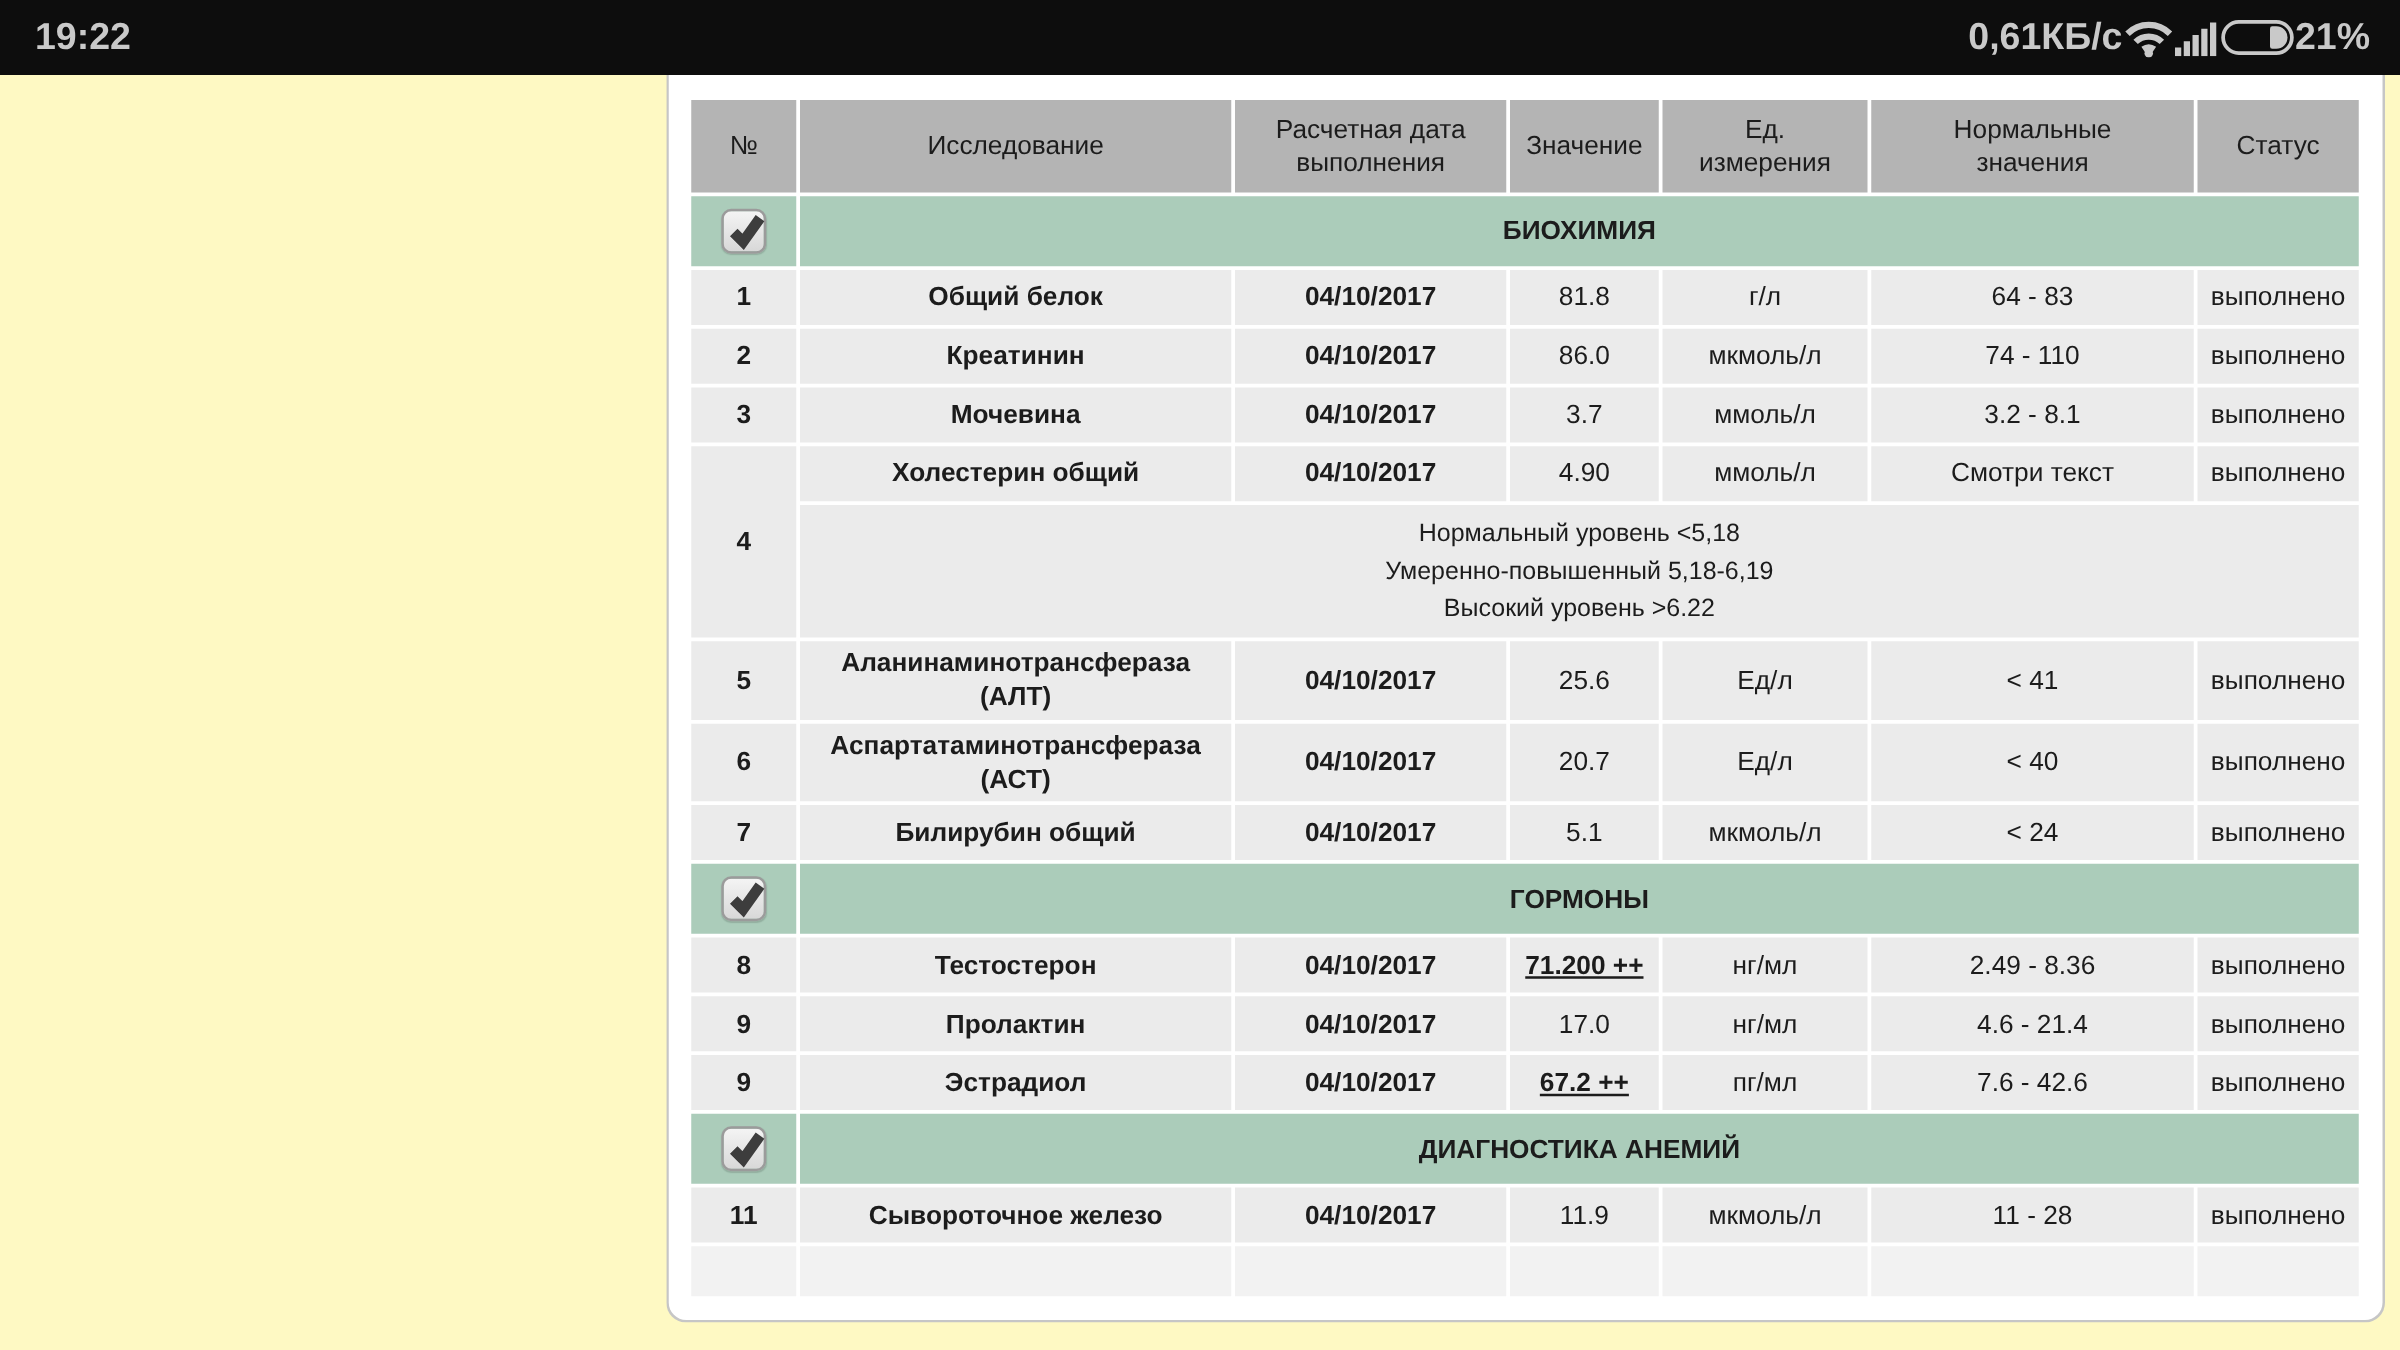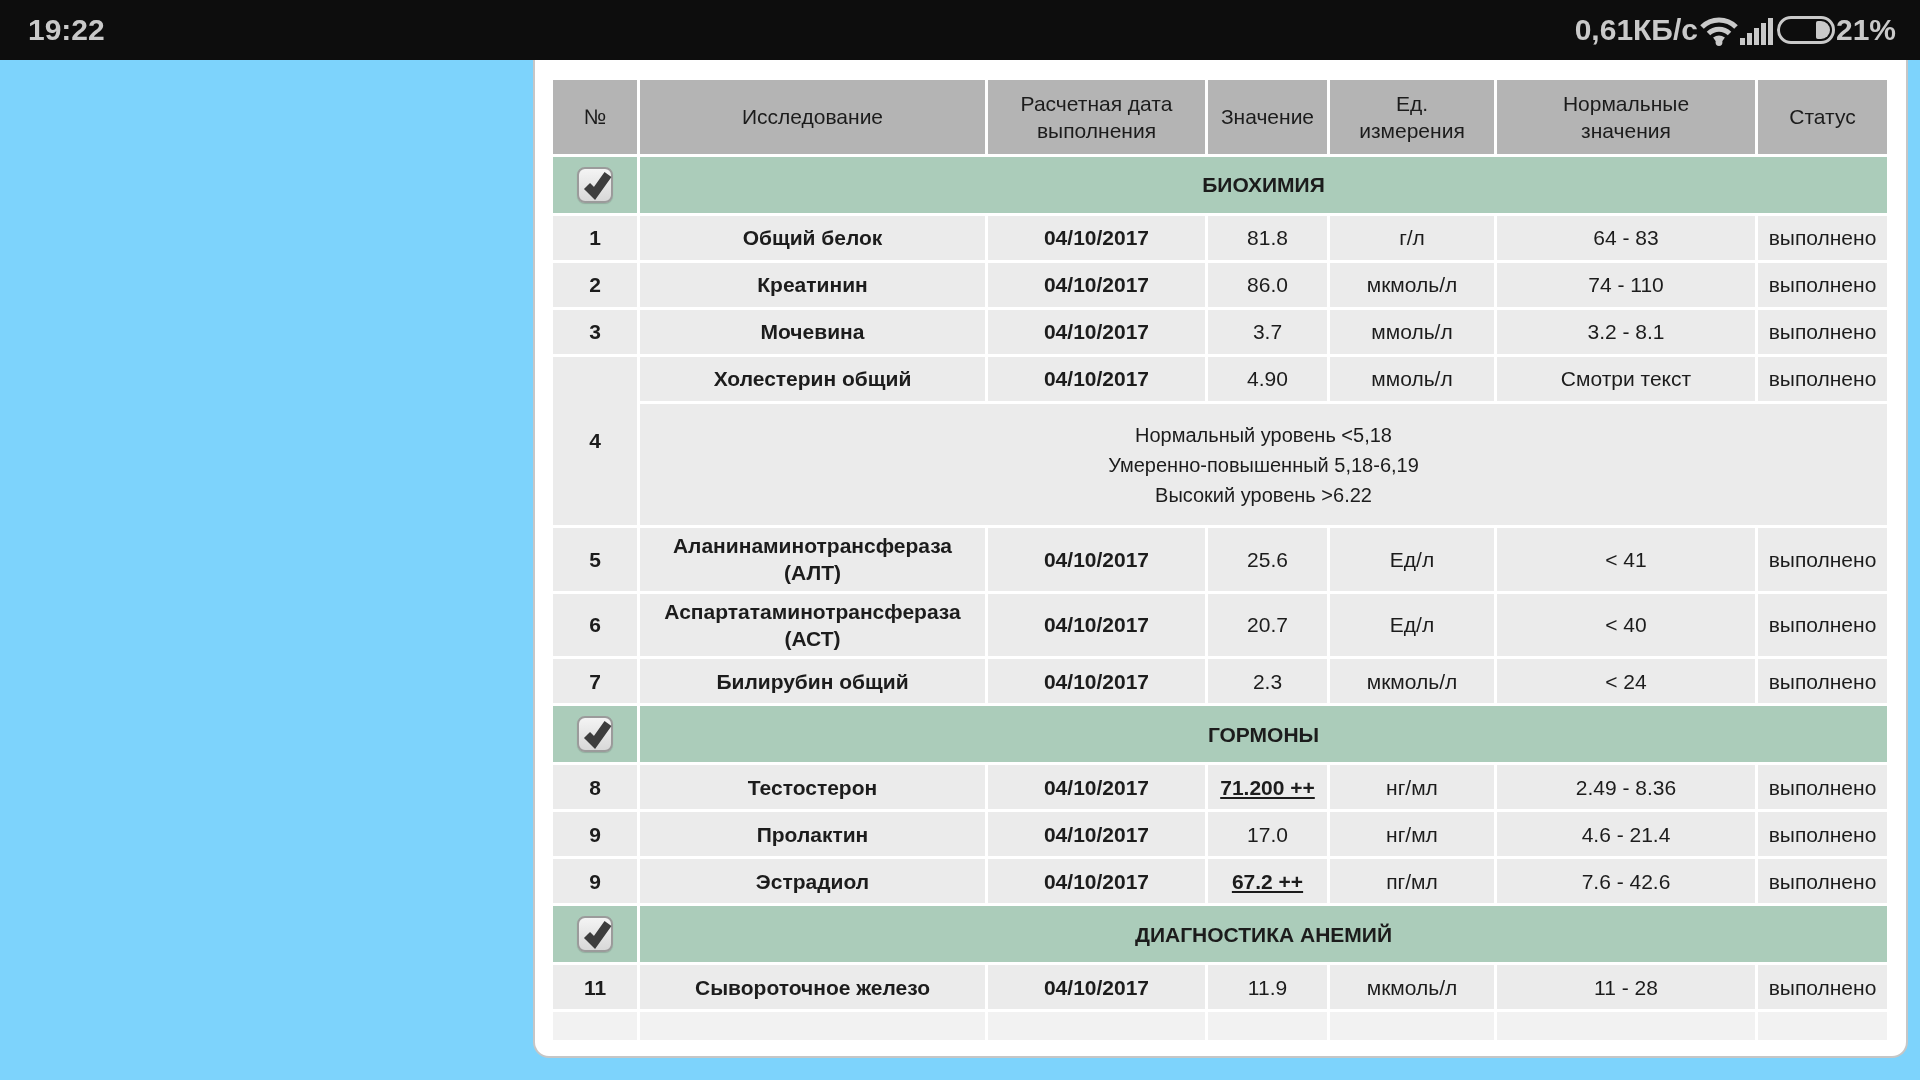--- a/index.html
+++ b/index.html
@@ -1,21 +1,21 @@
 <!DOCTYPE html>
 <html style="--status_bar_bg: #0d0d0d; --status_bar_text: #c9c9c9; --header_bg: #b4b4b4; --section_bg: #abccba; --row_bg: #ebebeb; --row_alt_bg: #f2f2f2; --card_border: #c6c6c6; --text: #1c1c1c;"><head>
 <meta charset="utf-8">
 <style>
   html,body{margin:0;padding:0;}
   body{
     width:1920px;height:1080px;overflow:hidden;background:#ffffff;
     font-family:"Liberation Sans", sans-serif;
     -webkit-font-smoothing:antialiased;
   }
-  .screen{position:relative;width:1920px;height:1080px;background:#7dd3fc;}
+  .screen{position:relative;width:1920px;height:1080px;background:#fef9c3;}
 
   
   .status-bar{
     position:absolute;left:0;top:0;width:1920px;height:60px;
     background:var(--status_bar_bg,#0d0d0d);
     display:flex;align-items:center;justify-content:space-between;
     color:var(--status_bar_text,#c9c9c9);
     font-size:30px;font-weight:bold;
   }
   .sb-left{padding-left:28px;}
@@ -59,21 +59,21 @@
   th{
     background:var(--header_bg,#b4b4b4);font-weight:400;height:74px;
     white-space:pre-line;
   }
   td{background:var(--row_bg,#ebebeb);height:44px;}
   tr.section-row td{background:var(--section_bg,#abccba);height:56px;}
   td.section-title{font-weight:bold;}
   td.cell-num,td.cell-name,td.cell-date{font-weight:bold;}
   td.cell-value.bold{font-weight:bold;text-decoration:underline;}
   td.cell-note{
-    height:121px;white-space:pre-line;font-size:20px;line-height:1.5;font-weight:400;
+    height:106px;white-space:pre-line;font-size:20px;line-height:1.5;font-weight:400;
   }
   tr.sliver-row td{background:var(--row_alt_bg,#f2f2f2);height:40px;}
 
   
   .checkbox{
     display:inline-block;width:36px;height:36px;box-sizing:border-box;
     border:2px solid #9b9b9b;border-radius:8px;
     background:linear-gradient(180deg,#f4f4f4 0%,#d8d8d8 100%);
     box-shadow:0 1px 1px rgba(0,0,0,0.15);
     position:relative;vertical-align:middle;
@@ -200,21 +200,21 @@
               <td class="cell-date">04/10/2017</td>
               <td class="cell-value">20.7</td>
               <td class="cell-unit">Ед/л</td>
               <td class="cell-normal">&lt; 40</td>
               <td class="cell-status">выполнено</td>
             </tr>
             <tr class="data-row">
               <td class="cell-num">7</td>
               <td class="cell-name">Билирубин общий</td>
               <td class="cell-date">04/10/2017</td>
-              <td class="cell-value">2.3</td>
+              <td class="cell-value">5.1</td>
               <td class="cell-unit">мкмоль/л</td>
               <td class="cell-normal">&lt; 24</td>
               <td class="cell-status">выполнено</td>
             </tr>
             <tr class="section-row">
               <td class="section-check"><span class="checkbox"><svg width="36" height="36" viewBox="0 0 36 36">
                     <path d="M8 19 L15.5 26.5 L29 7.5" fill="none" stroke="#3d3d3d" stroke-width="8.5"></path>
                   </svg></span></td>
               <td class="section-title" colspan="6">ГОРМОНЫ</td>
             </tr>

